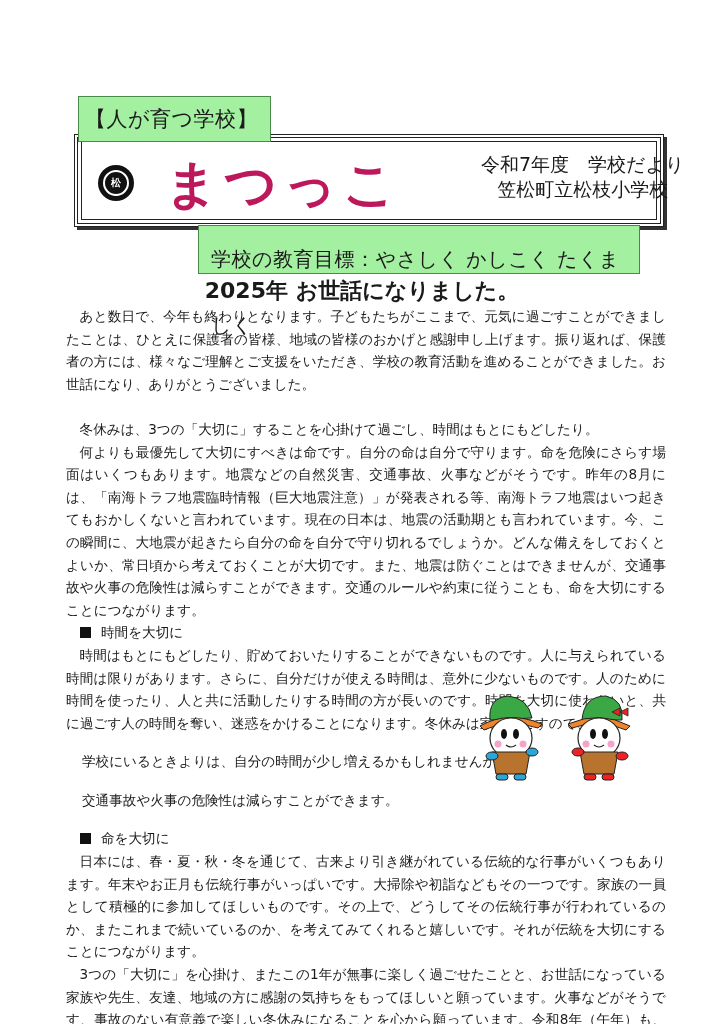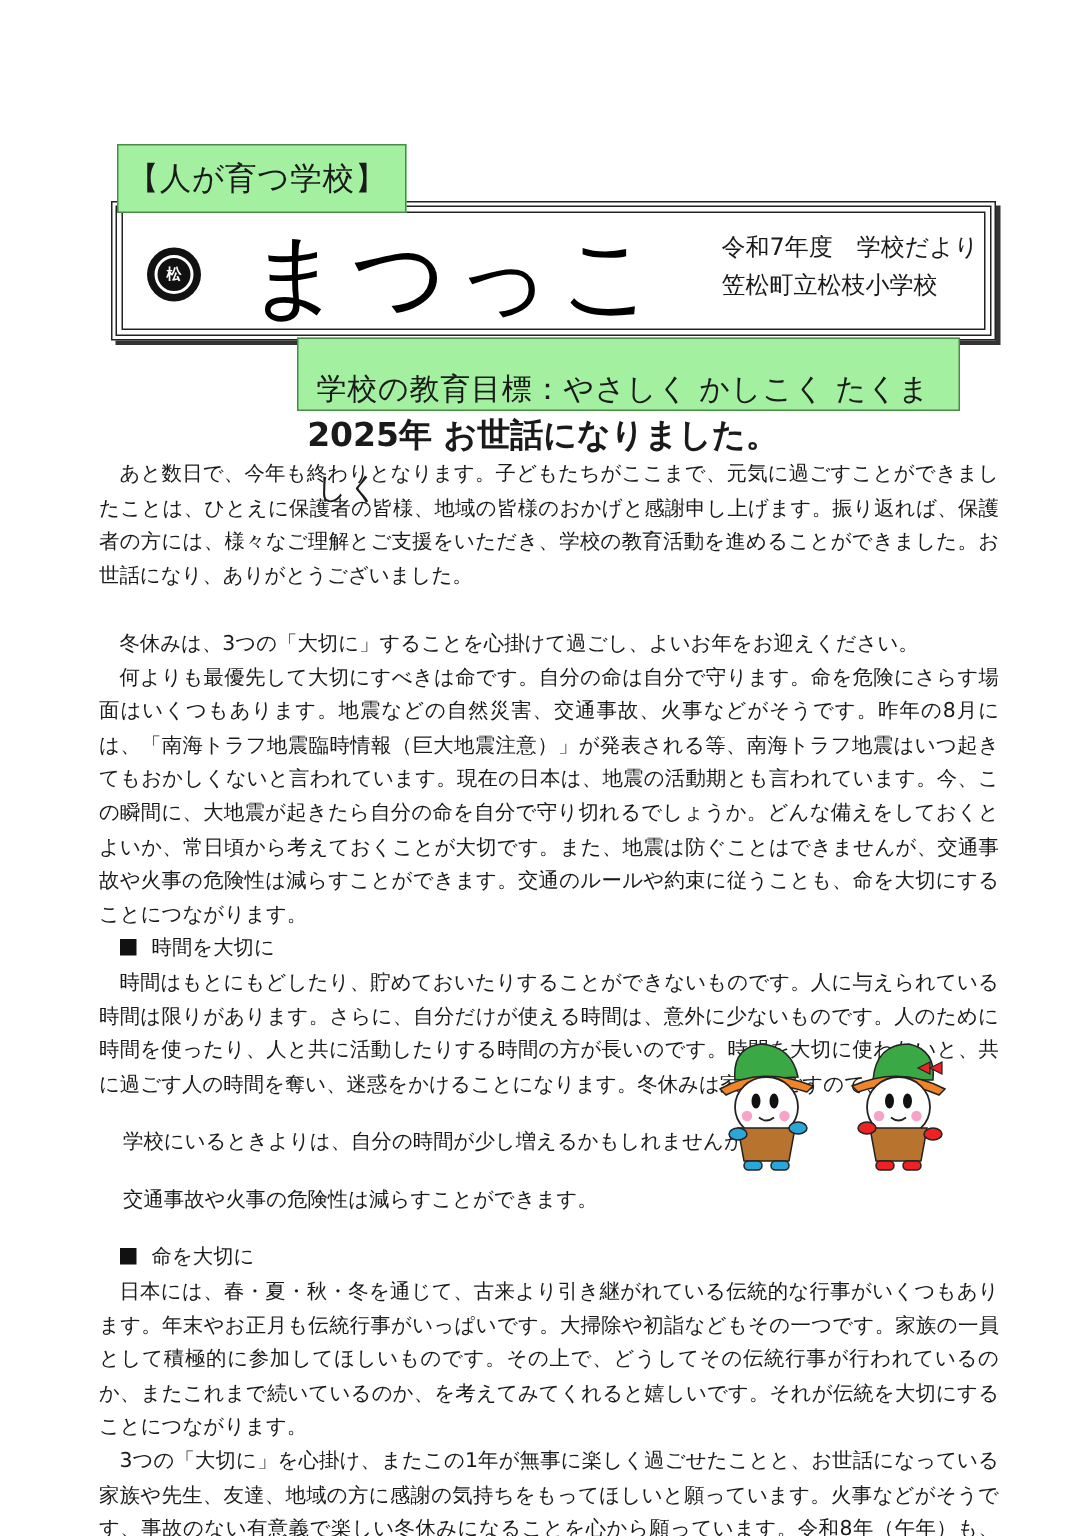--- a/index.html
+++ b/index.html
@@ -10,23 +10,23 @@
   .header-box { position:absolute; left:74px; top:118px; width:590px; height:93px;
                 border:4px double #222; outline:1px solid #222; outline-offset:-8px;
                 background:#fff; box-sizing:border-box; box-shadow:3px 3px 0 #333; }
   .tag-box { position:absolute; left:78px; top:80px; width:193px; height:46px;
              background:#a3f0a0; border:1px solid #4a8a48; box-sizing:border-box;
              font-size:21px; line-height:44px; padding-left:6px; z-index:3; letter-spacing:0.5px; }
   .logo { position:absolute; left:98px; top:149px; width:36px; height:36px; border-radius:50%;
           background:#111; z-index:2; display:flex; align-items:center; justify-content:center; }
   .logo-inner { width:26px; height:26px; border-radius:50%; border:2px solid #fff; box-sizing:border-box;
                 color:#fff; font-size:10px; font-weight:bold; display:flex; align-items:center; justify-content:center; }
-  .masthead { position:absolute; left:165px; top:118px; font-size:62px; font-weight:normal;
-              line-height:100px; letter-spacing:6px; z-index:2; color:#000000; }
-  .meta { position:absolute; left:481px; top:136px; z-index:2; font-size:16px; line-height:25px; }
+  .masthead { position:absolute; left:165px; top:118px; font-size:52px; font-weight:bold;
+              line-height:100px; letter-spacing:6px; z-index:2; color:#be185d; }
+  .meta { position:absolute; left:481px; top:136px; z-index:2; font-size:19px; line-height:25px;text-align:center; }
   .goal-box { position:absolute; left:198px; top:209px; width:442px; height:49px;
               background:#a3f0a0; border:1px solid #4a8a48; box-sizing:border-box;
               font-size:20px; line-height:66px; padding-left:12px; z-index:3; letter-spacing:0.5px; }
 
   .title { position:absolute; left:0; width:724px; top:258px; text-align:center;
            font-size:22px; font-weight:bold; line-height:34px; }
 
   .body-text { position:absolute; left:66px; width:600px; font-size:13.6px; line-height:22.6px; }
   .para { margin:0; text-indent:1em; text-align:justify; }
   .para-noindent { margin:16px; }
@@ -56,21 +56,21 @@
     <div>笠松町立松枝小学校</div>
   </div>
 
   <div class="goal-box">学校の教育目標：やさしく かしこく たくましく</div>
 
   <div class="title">2025年 お世話になりました。</div>
 
   <div class="body-text" style="top:289px;">
     <p class="para">あと数日で、今年も終わりとなります。子どもたちがここまで、元気に過ごすことができましたことは、ひとえに保護者の皆様、地域の皆様のおかげと感謝申し上げます。振り返れば、保護者の方には、様々なご理解とご支援をいただき、学校の教育活動を進めることができました。お世話になり、ありがとうございました。</p>
     <div class="blank"></div>
-    <p class="para">冬休みは、3つの「大切に」することを心掛けて過ごし、よいお年をお迎えください。</p>
+    <p class="para">冬休みは、3つの「大切に」することを心掛けて過ごし、時間はもとにもどしたり。</p>
 
     <p class="para">何よりも最優先して大切にすべきは命です。自分の命は自分で守ります。命を危険にさらす場面はいくつもあります。地震などの自然災害、交通事故、火事などがそうです。昨年の8月には、「南海トラフ地震臨時情報（巨大地震注意）」が発表される等、南海トラフ地震はいつ起きてもおかしくないと言われています。現在の日本は、地震の活動期とも言われています。今、この瞬間に、大地震が起きたら自分の命を自分で守り切れるでしょうか。どんな備えをしておくとよいか、常日頃から考えておくことが大切です。また、地震は防ぐことはできませんが、交通事故や火事の危険性は減らすことができます。交通のルールや約束に従うことも、命を大切にすることにつながります。</p>
 
     <p class="heading"><span class="sq"></span><span>時間を大切に</span></p>
     <p class="para">時間はもとにもどしたり、貯めておいたりすることができないものです。人に与えられている時間は限りがあります。さらに、自分だけが使える時間は、意外に少ないものです。人のために時間を使ったり、人と共に活動したりする時間の方が長いのです。時間を大切に使わないと、共に過ごす人の時間を奪い、迷惑をかけることになります。冬休みは家で過ごすので、</p>
     <p class="para-noindent">学校にいるときよりは、自分の時間が少し増えるかもしれませんが、</p>
     <p class="para-noindent">交通事故や火事の危険性は減らすことができます。</p>
 
     <p class="heading"><span class="sq"></span><span>命を大切に</span></p>
     <p class="para">日本には、春・夏・秋・冬を通じて、古来より引き継がれている伝統的な行事がいくつもあります。年末やお正月も伝統行事がいっぱいです。大掃除や初詣などもその一つです。家族の一員として積極的に参加してほしいものです。その上で、どうしてその伝統行事が行われているのか、またこれまで続いているのか、を考えてみてくれると嬉しいです。それが伝統を大切にすることにつながります。</p>

